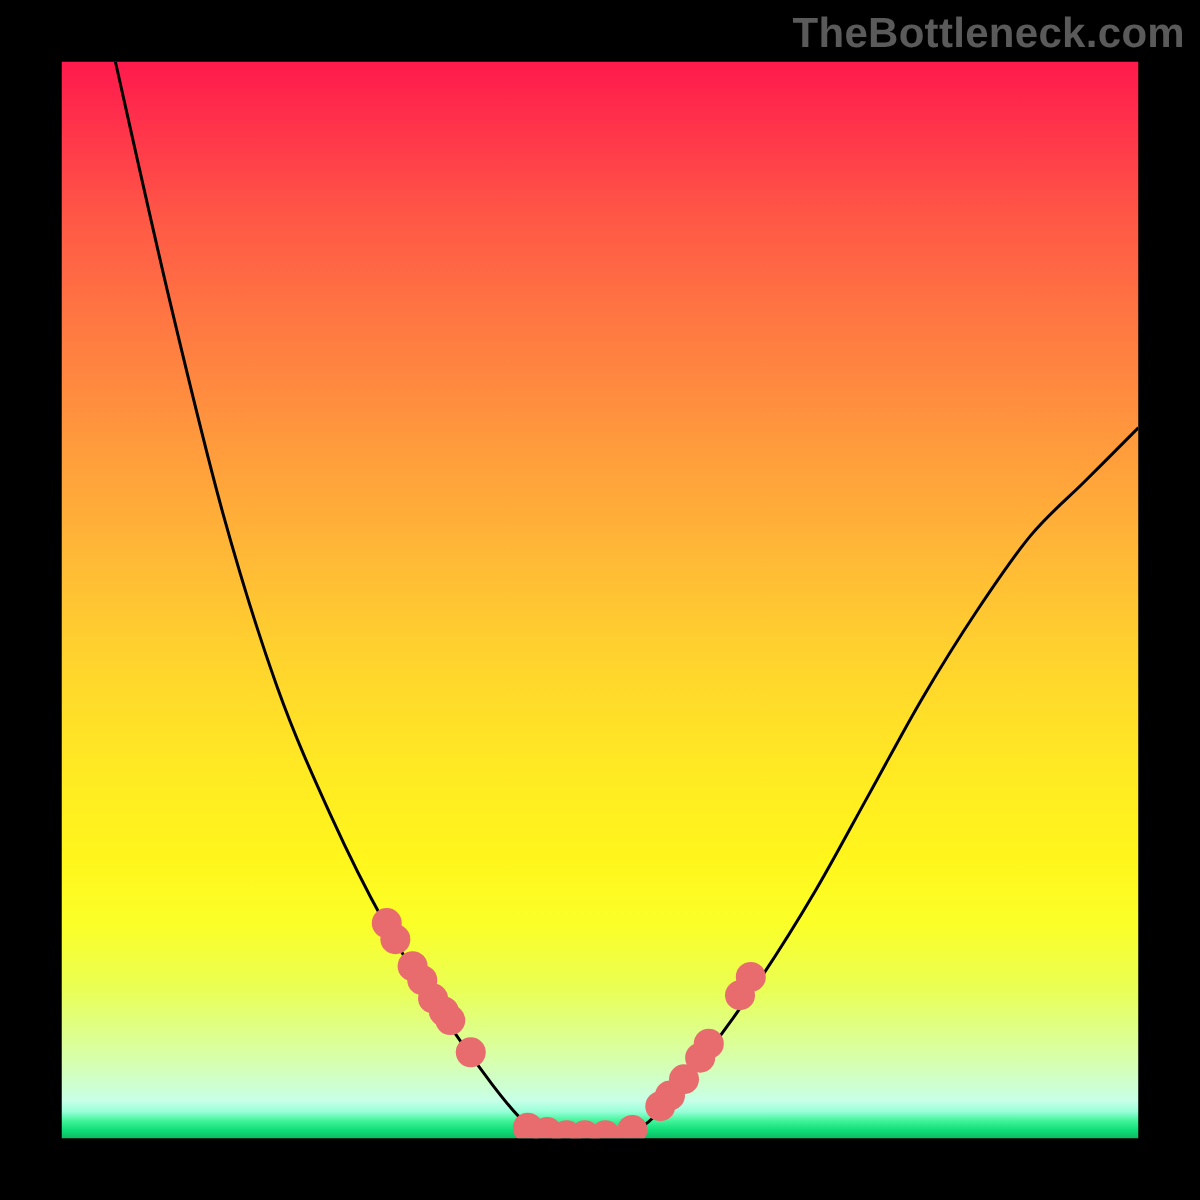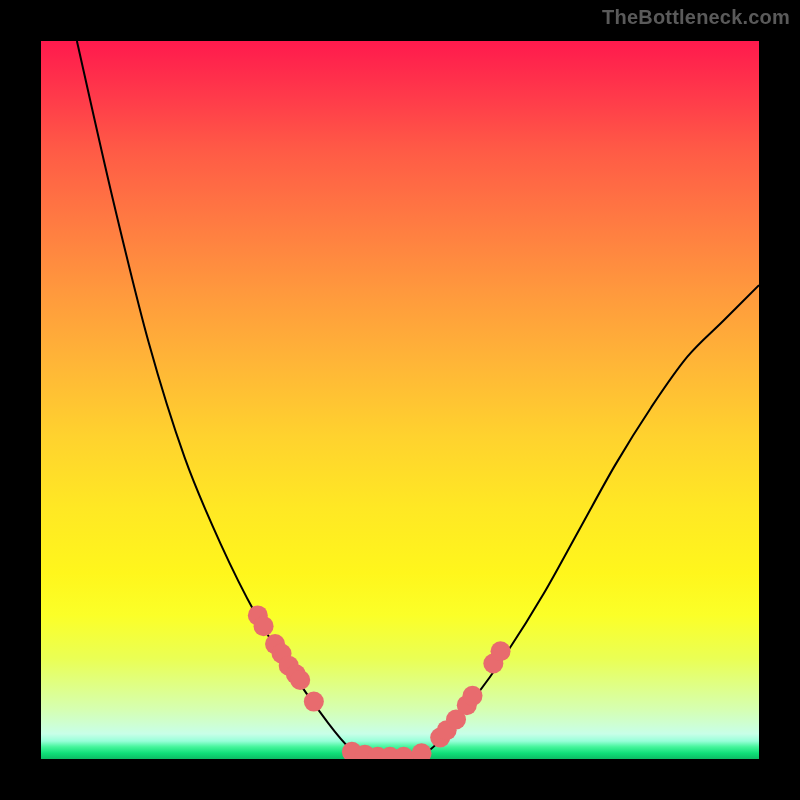--- a/index.html
+++ b/index.html
@@ -58,21 +58,21 @@
     position: absolute;
     left: 0;
     top: 0;
     width: 718px;
     height: 718px;
   }
   .watermark {
     position: absolute;
     top: 6px;
     right: 10px;
-    font-size: 20px;
+    font-size: 28px;
     font-weight: 600;
     color: #5a5a5a;
     letter-spacing: 0.2px;
     pointer-events: none;
   }
 </style>
 </head>
 <body>
 
 <div class="frame">

